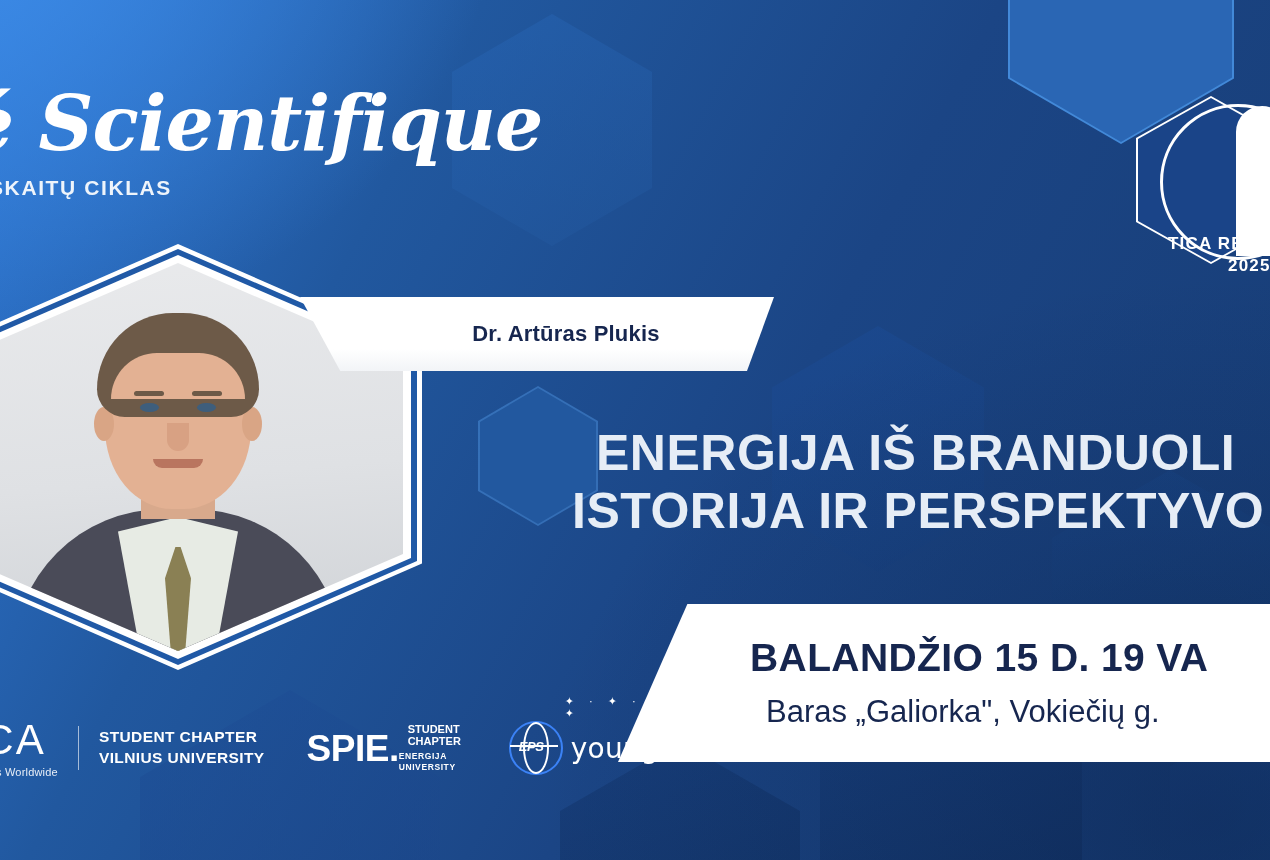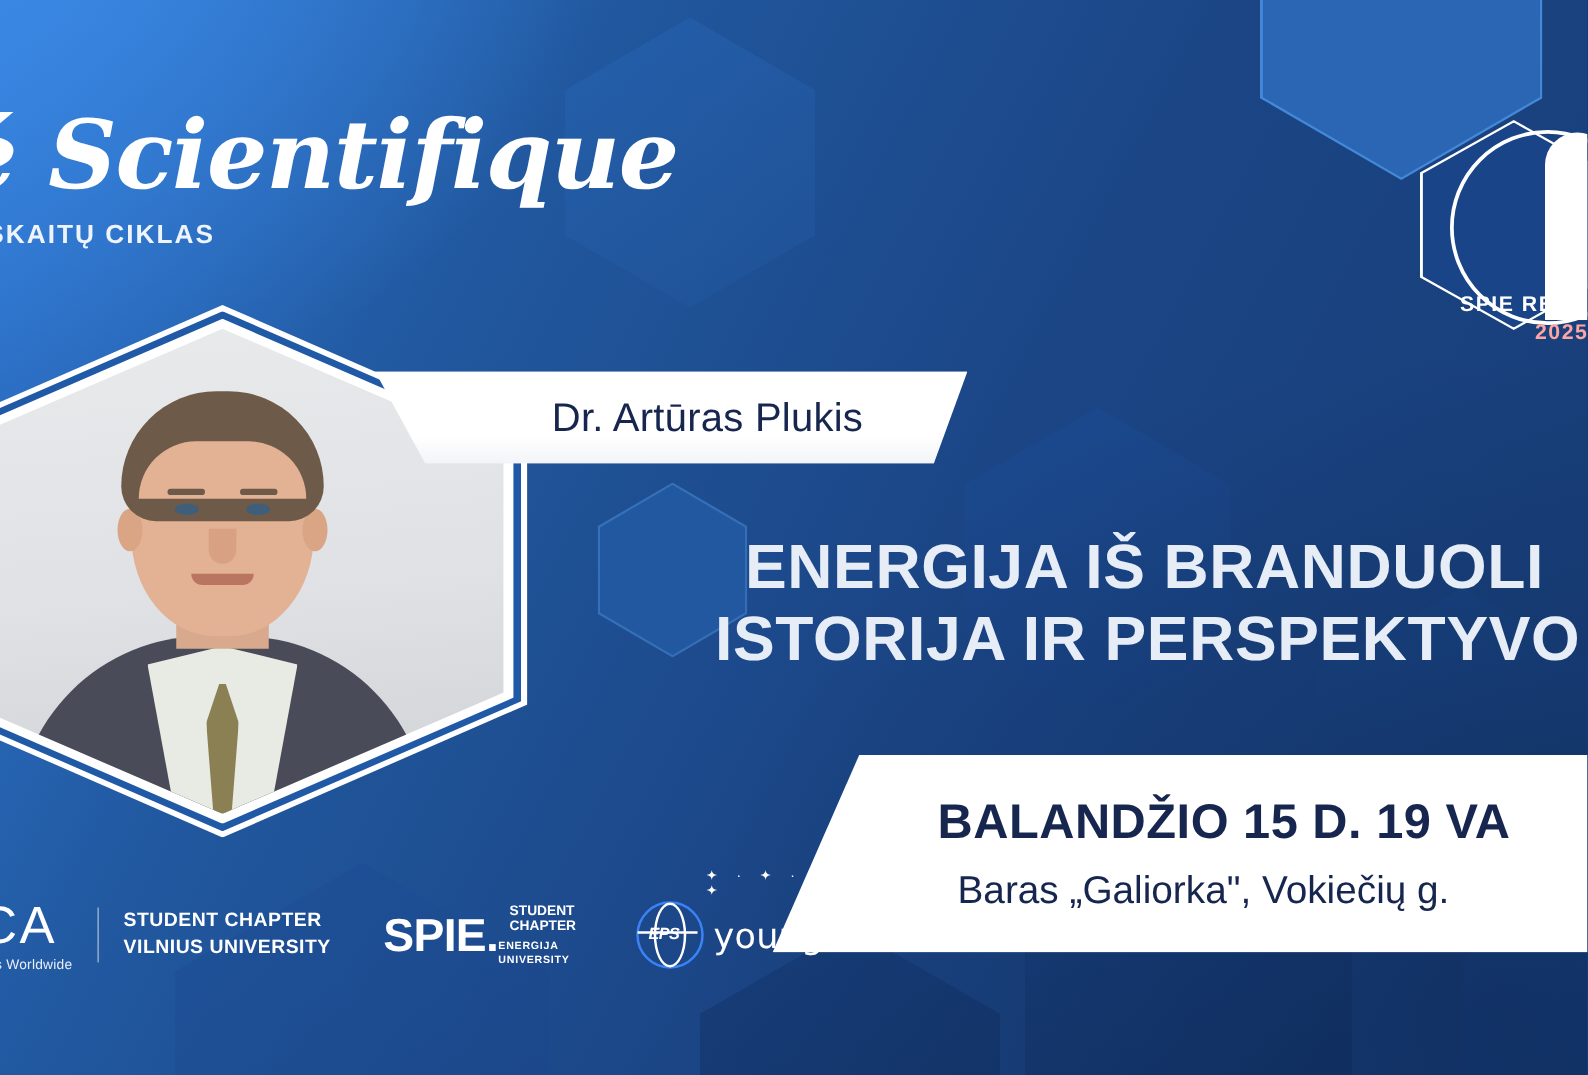--- a/index.html
+++ b/index.html
@@ -143,21 +143,21 @@
     letter-spacing: 1.2px;
     color: #ffffff;
     white-space: nowrap;
   }
   #orlogo-year {
     position: absolute;
     left: 96px; top: 168px;
     font-size: 17px;
     font-weight: 700;
     letter-spacing: 1.2px;
-    color: #fca5a5;
+    color: #ffffff;
     white-space: nowrap;
   }
 
   
   #portrait {
     position: absolute;
     left: -66px;
     top: 244px;
     width: 488px;
     height: 426px;
@@ -298,22 +298,22 @@
     width: 474px;
     height: 74px;
     background: linear-gradient(180deg,#ffffff 0%,#ffffff 70%,#f2f4f7 100%);
     clip-path: polygon(0 0, 100% 0, 94.3% 100%, 8.5% 100%);
     display: flex;
     align-items: center;
     justify-content: center;
     box-shadow: 0 3px 10px rgba(6,24,56,0.28);
   }
   #name-banner-text {
-    font-size: 32px;
-    font-weight: 400;
+    font-size: 22px;
+    font-weight: 700;
     color: #16264f;
     letter-spacing: 0.2px;
     white-space: nowrap;
     padding-left: 58px;
   }
 
   
   #title-block {
     position: absolute;
     left: 596px;
@@ -516,21 +516,21 @@
   <div id="brand">
     <div id="brand-script">fé Scientifique</div>
     <div id="brand-sub">Ų PASKAITŲ CIKLAS</div>
   </div>
 
   <div id="orlogo">
     <div class="hexring"></div>
     <div class="hexring-in"></div>
     <div class="circ"></div>
     <div class="bar"></div>
-    <div id="orlogo-title">SPIE REA</div>
+    <div id="orlogo-title">TICA REA</div>
     <div id="orlogo-year">2025</div>
   </div>
 
   <div id="portrait">
     <div class="frame-outer"></div>
     <div class="frame-gap"></div>
     <div class="frame-inner"></div>
     <div class="photo">
       <div class="p-shoulders"></div>
       <div class="p-tie"></div>

